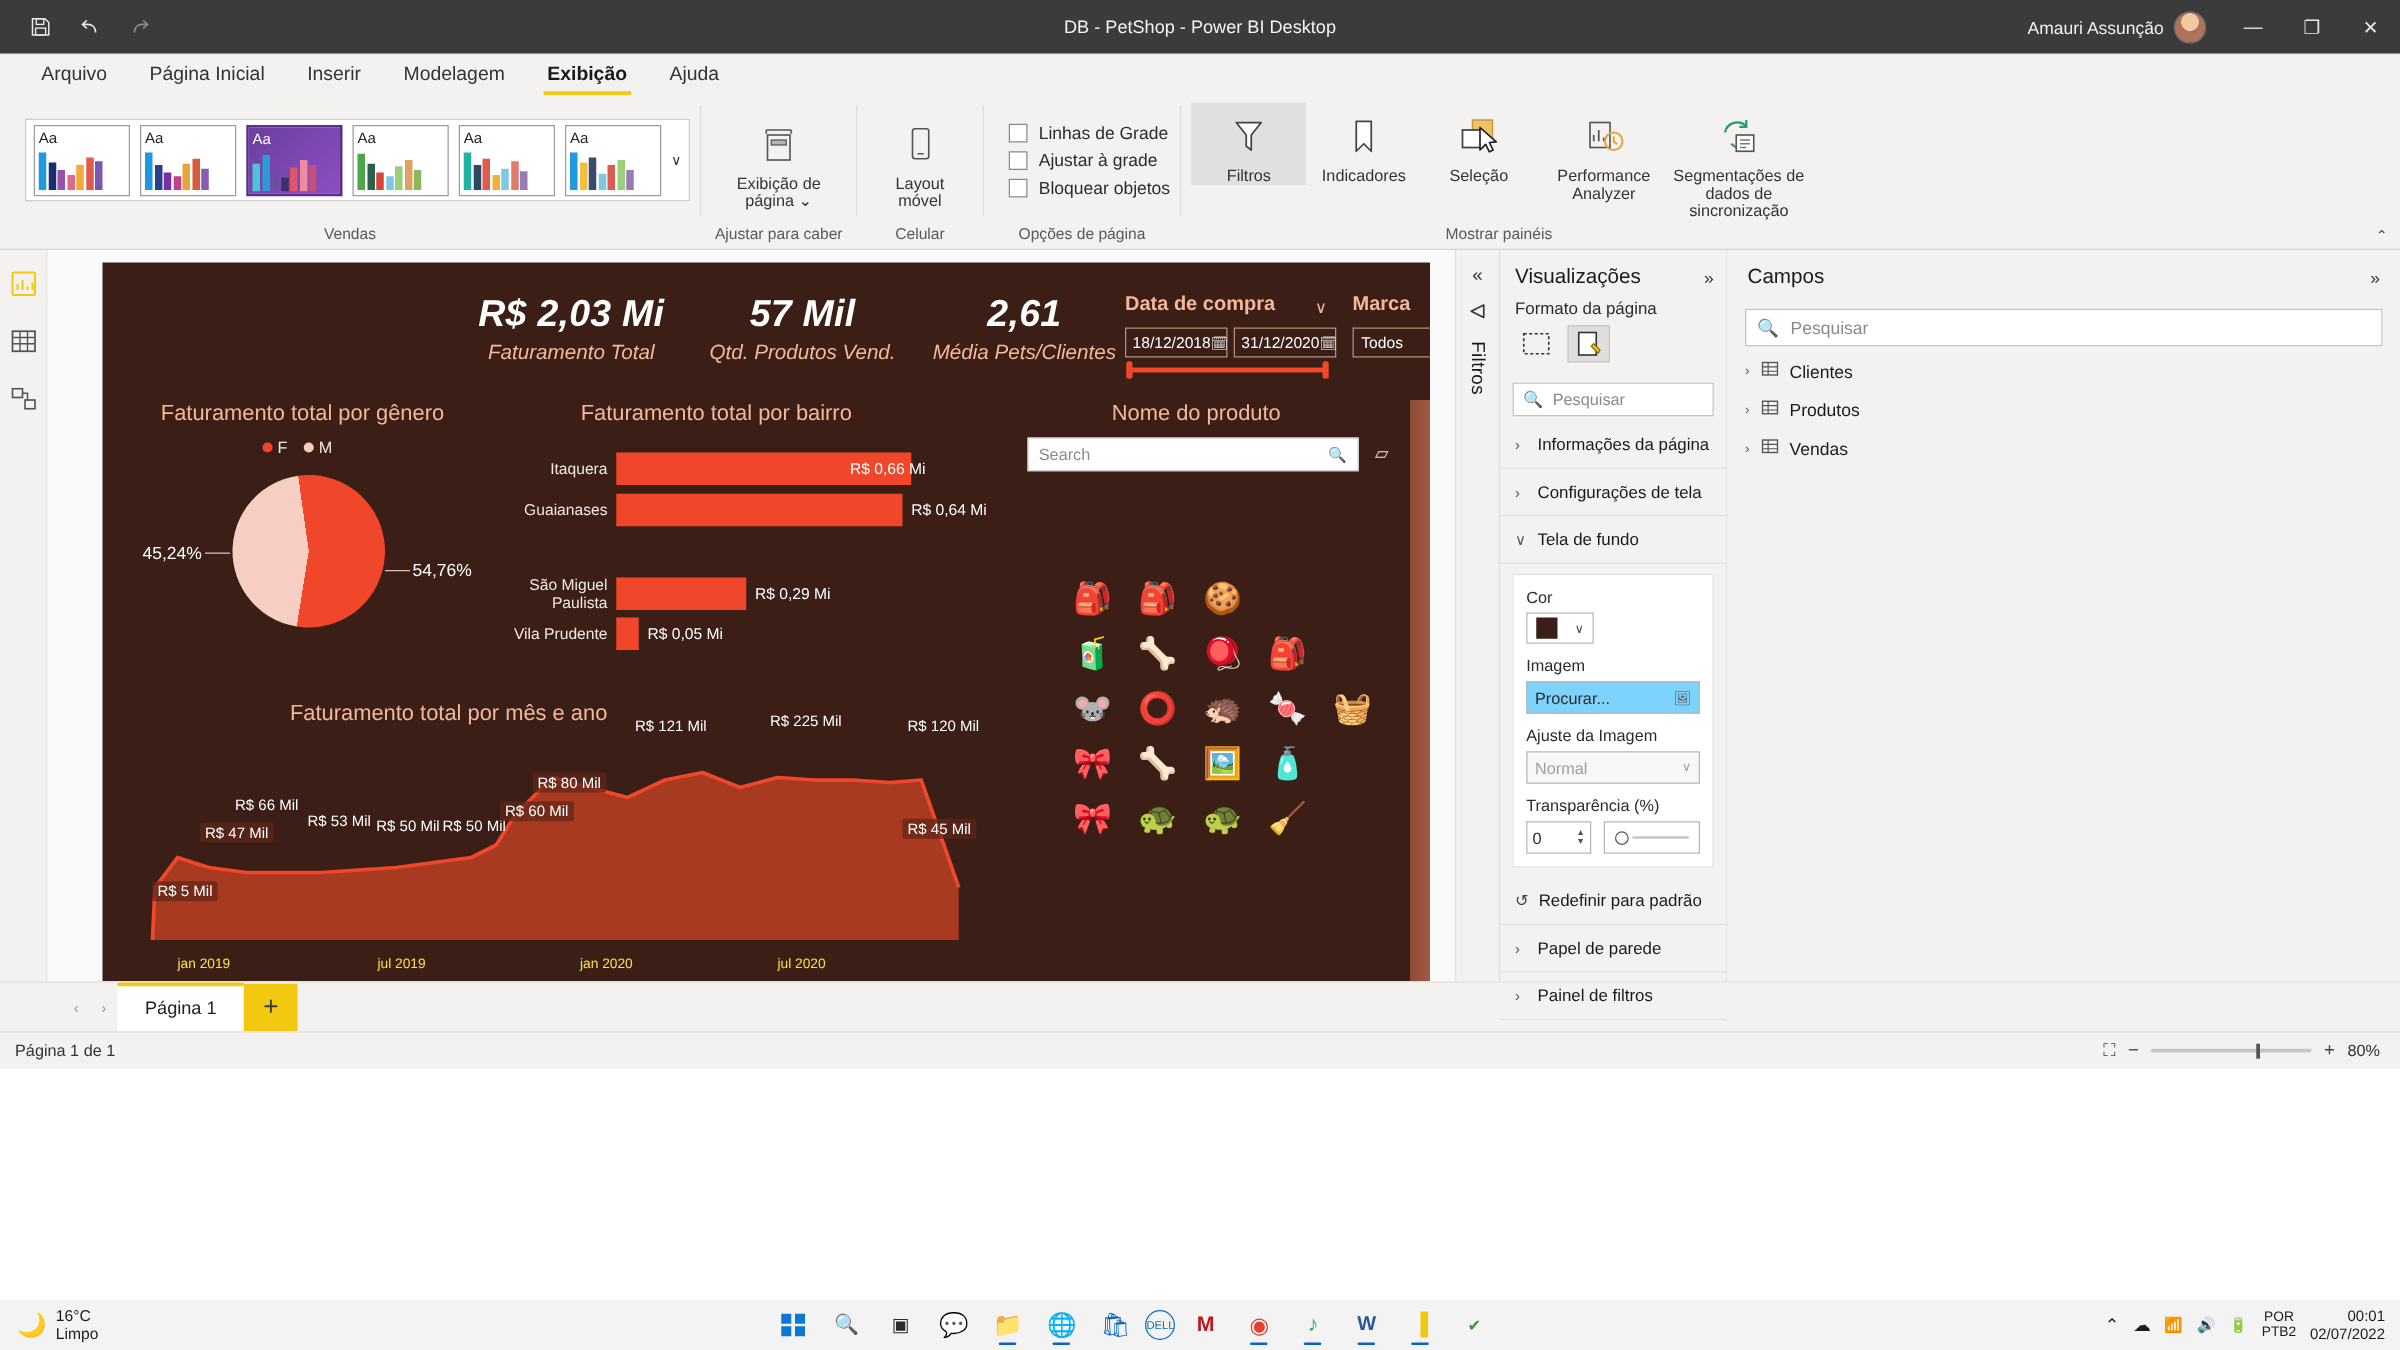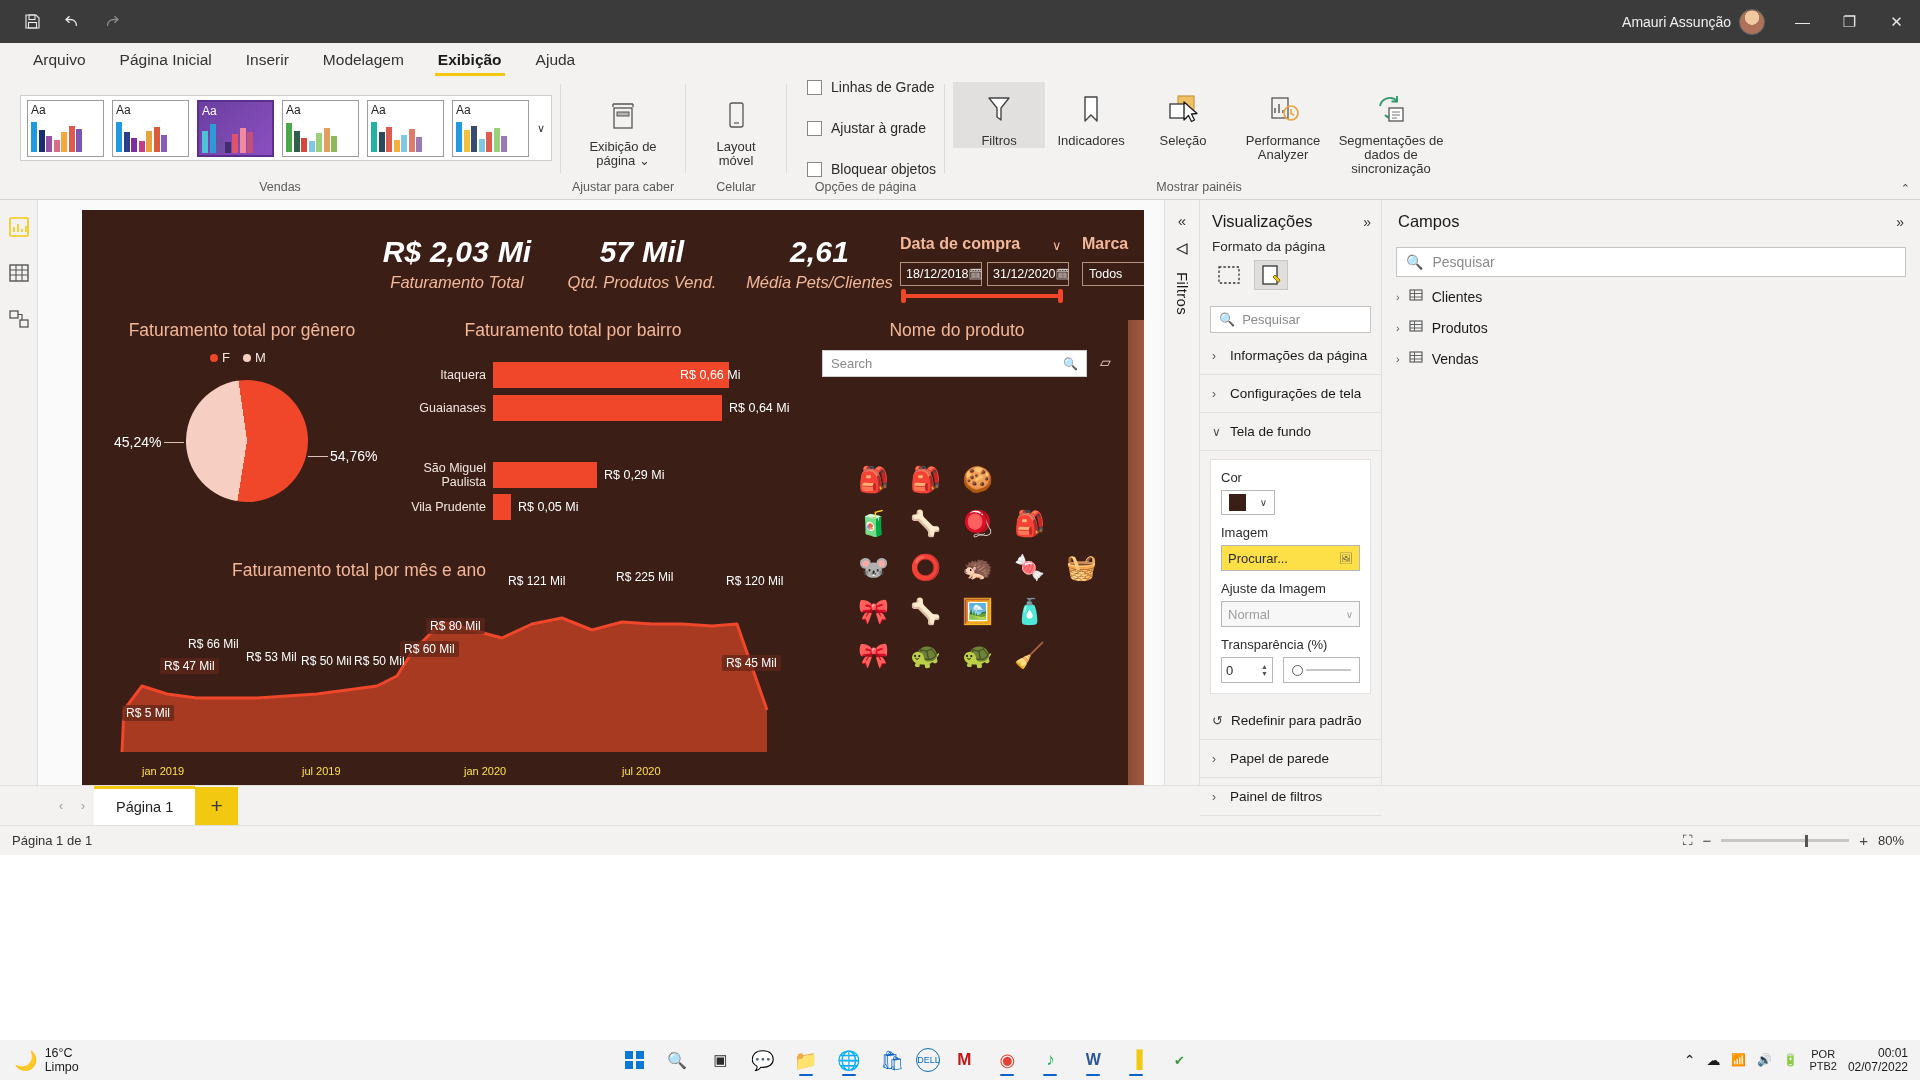--- a/index.html
+++ b/index.html
@@ -94,21 +94,21 @@
     width: 92px; padding-top: 6px; cursor: default;
   }
   .rbtn-big.w108 { width: 108px; }
   .rbtn-big.w84 { width: 84px; }
   .rbtn-big .bi { height: 44px; display: flex; align-items: center; justify-content: center; }
   .rbtn-big .bl {
     font-size: 13px; color: #333; text-align: center; line-height: 14px; margin-top: 2px;
   }
   .rbtn-big.active { background: #e2e0de; }
 
-  .chk-col { display: flex; flex-direction: column; gap: 25px; padding-left: 12px; }
+  .chk-col { display: flex; flex-direction: column; gap: 6px; padding-left: 12px; }
   .chk-row { display: flex; align-items: center; gap: 9px; }
   .chk-box { width: 15px; height: 15px; border: 1px solid #8a8886; background: #fff; }
   .chk-lbl { font-size: 14px; color: #2b2b2b; }
 
   .collapse-ribbon {
     position: absolute; right: 10px; bottom: 4px; font-size: 11px; color: #444;
   }
 
   
   .left-rail {
@@ -287,21 +287,21 @@
   .card {
     margin: 8px 10px; background: #fff; border: 1px solid #e3e1df; padding: 10px;
   }
   .fld-lbl { font-size: 13px; color: #2b2b2b; margin-bottom: 5px; }
   .color-sel {
     width: 54px; height: 25px; border: 1px solid #b9b7b5; background: #fff;
     display: flex; align-items: center; justify-content: space-around;
   }
   .color-swatch { width: 17px; height: 17px; background: #3b1f16; }
   .txt-in {
-    width: 100%; height: 26px; border: 1px solid #b9b7b5; background: #fde047;
+    width: 100%; height: 26px; border: 1px solid #b9b7b5; background: #7dd3fc;
     display: flex; align-items: center; justify-content: space-between;
     padding: 0 6px; font-size: 13px; color: #2b2b2b;
   }
   .txt-in.dis { color: #a19f9d; background: #f7f7f7; }
   .spin-row { display: flex; align-items: center; gap: 10px; }
   .spin {
     width: 52px; height: 26px; border: 1px solid #b9b7b5; background: #fff;
     display: flex; align-items: center; justify-content: space-between;
     padding: 0 4px; font-size: 13px; color: #2b2b2b;
   }
@@ -382,20 +382,21 @@
           <path d="M6.5 3.2 3 6.5l3.5 3.3" fill="none" stroke="#e8e8e8" stroke-width="1.3"></path>
         </svg>
     </div>
     <div class="tb-ico dim">
       <svg width="18" height="17" viewBox="0 0 18 17">
           <path d="M4.5 13c0-4 2.5-6.5 6.5-6.5h3.5" fill="none" stroke="#8d8d8d" stroke-width="1.3"></path>
           <path d="M11.5 3.2 15 6.5l-3.5 3.3" fill="none" stroke="#8d8d8d" stroke-width="1.3"></path>
         </svg>
     </div>
   </div>
+  <div class="tb-title">DB - PetShop - Power BI Desktop</div>
   <div class="tb-right">
     <div class="tb-user">Amauri Assunção</div>
     <div class="tb-avatar"></div>
     <div class="tb-wbtn">—</div>
     <div class="tb-wbtn">❐</div>
     <div class="tb-wbtn close">✕</div>
   </div>
 </div>
 
 <div class="ribbon-tabs">

